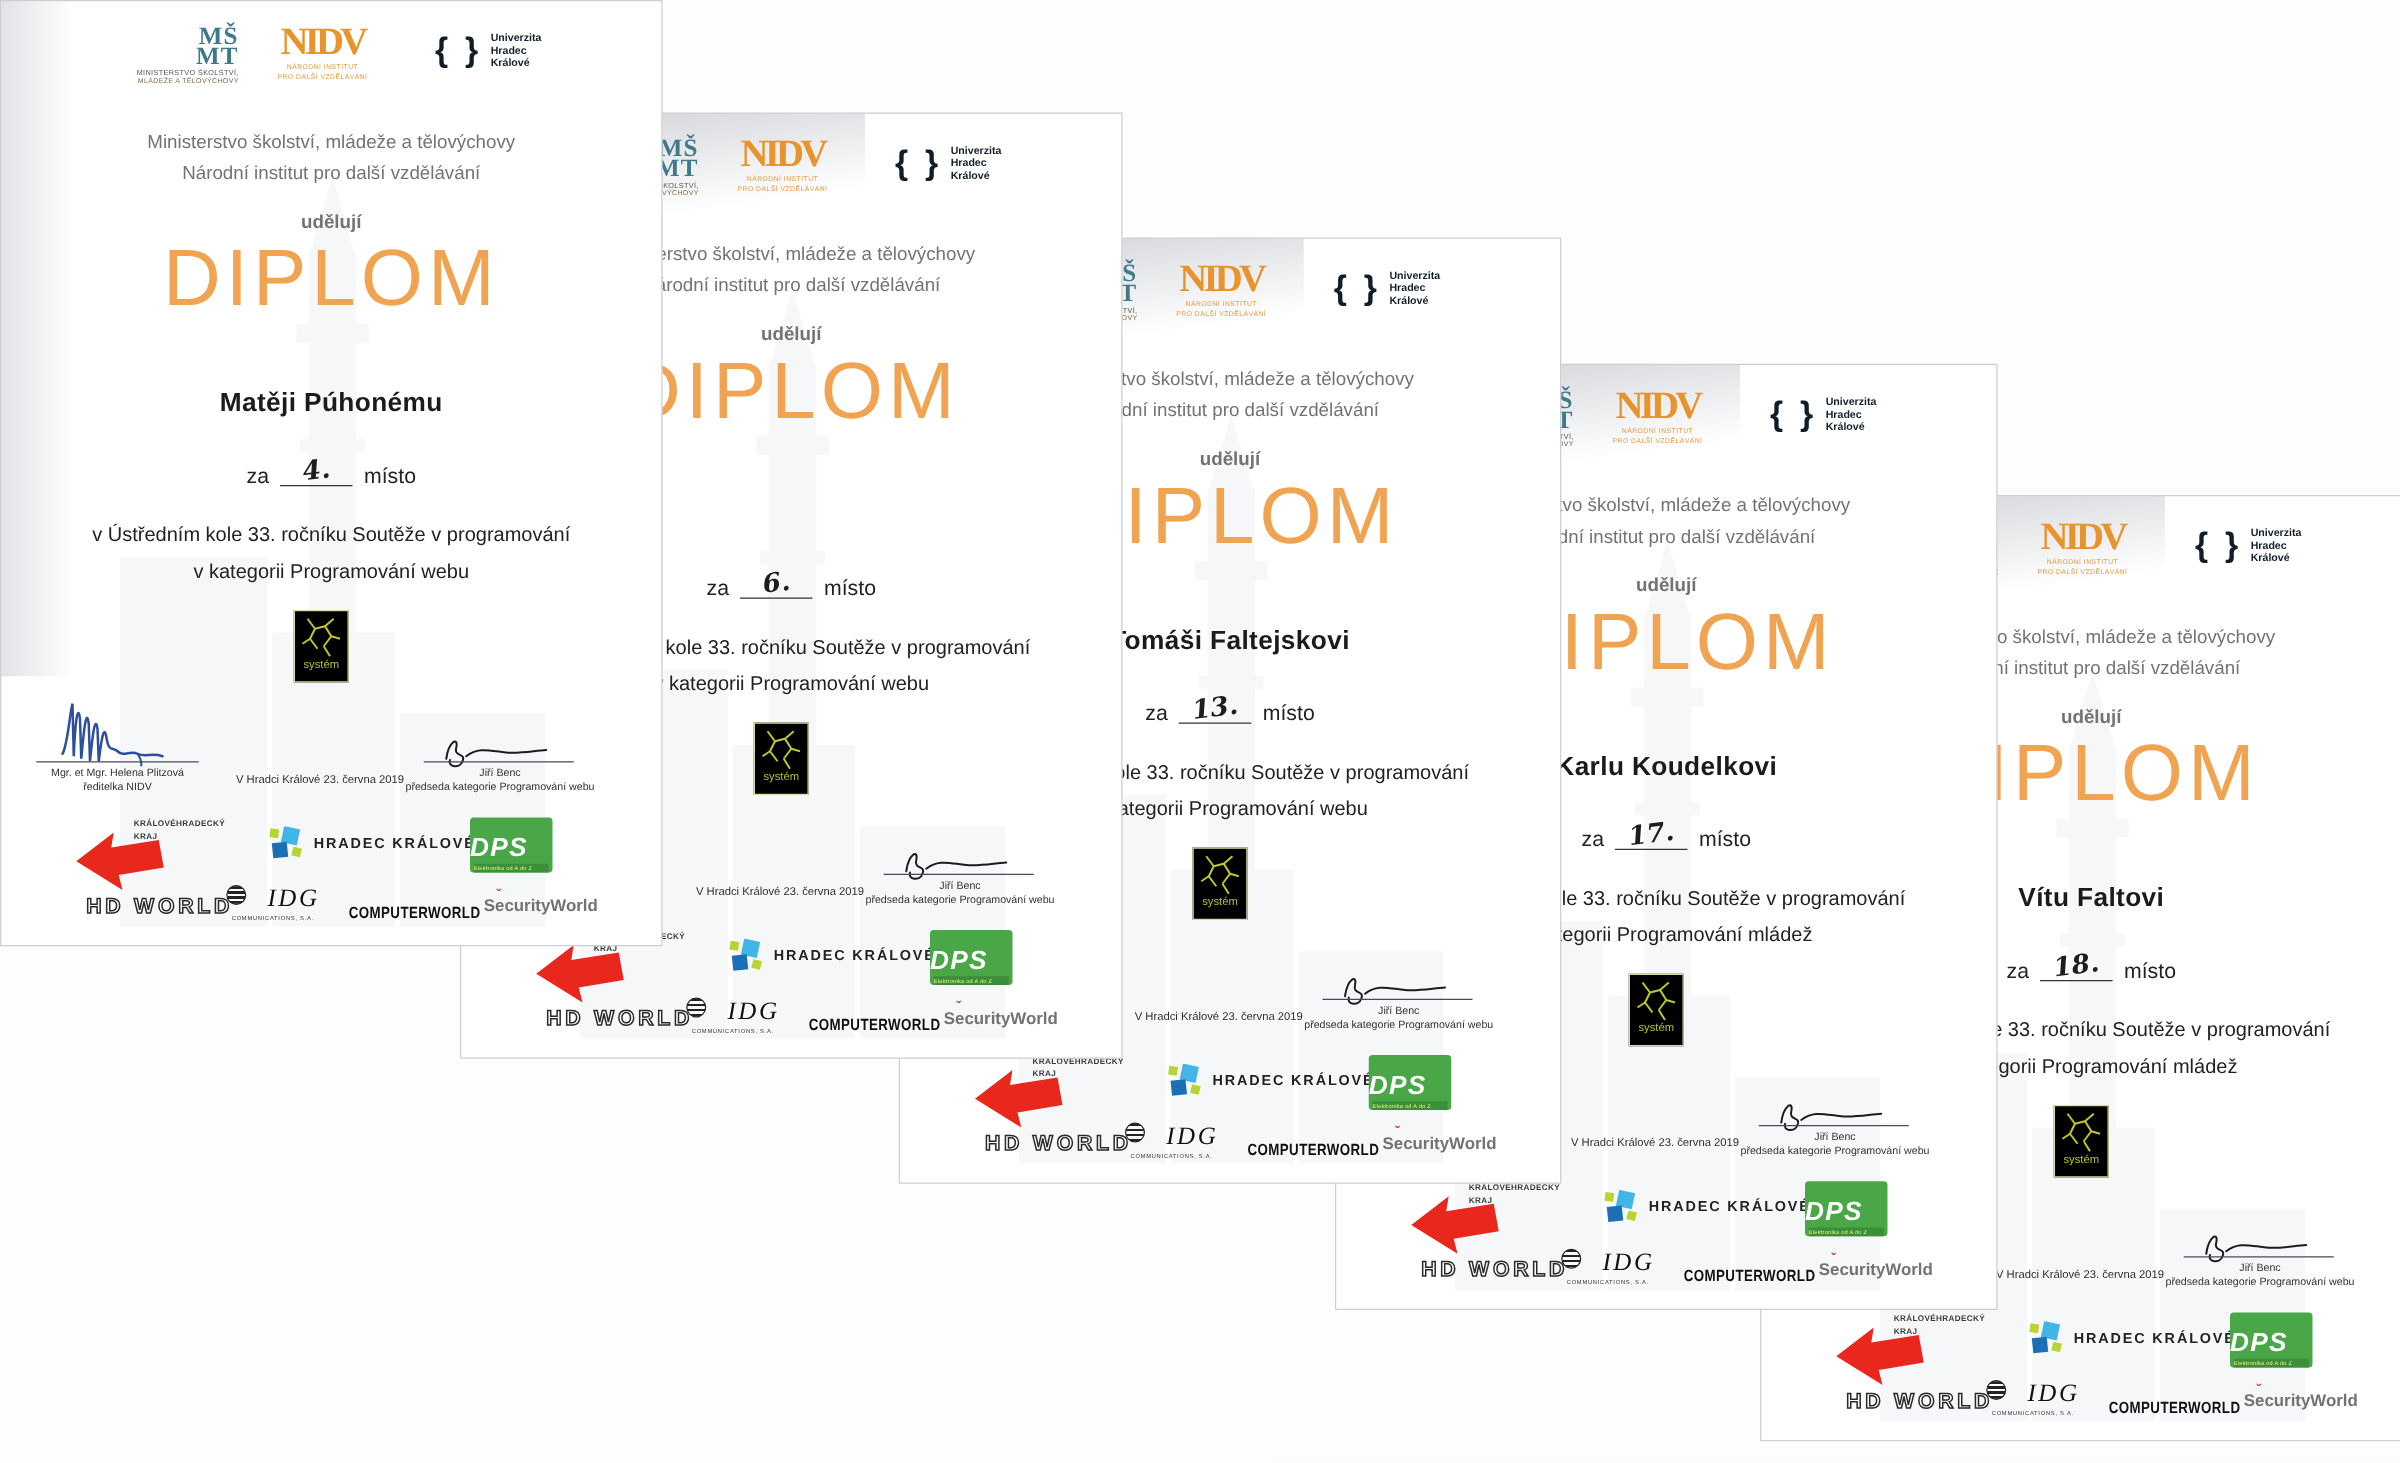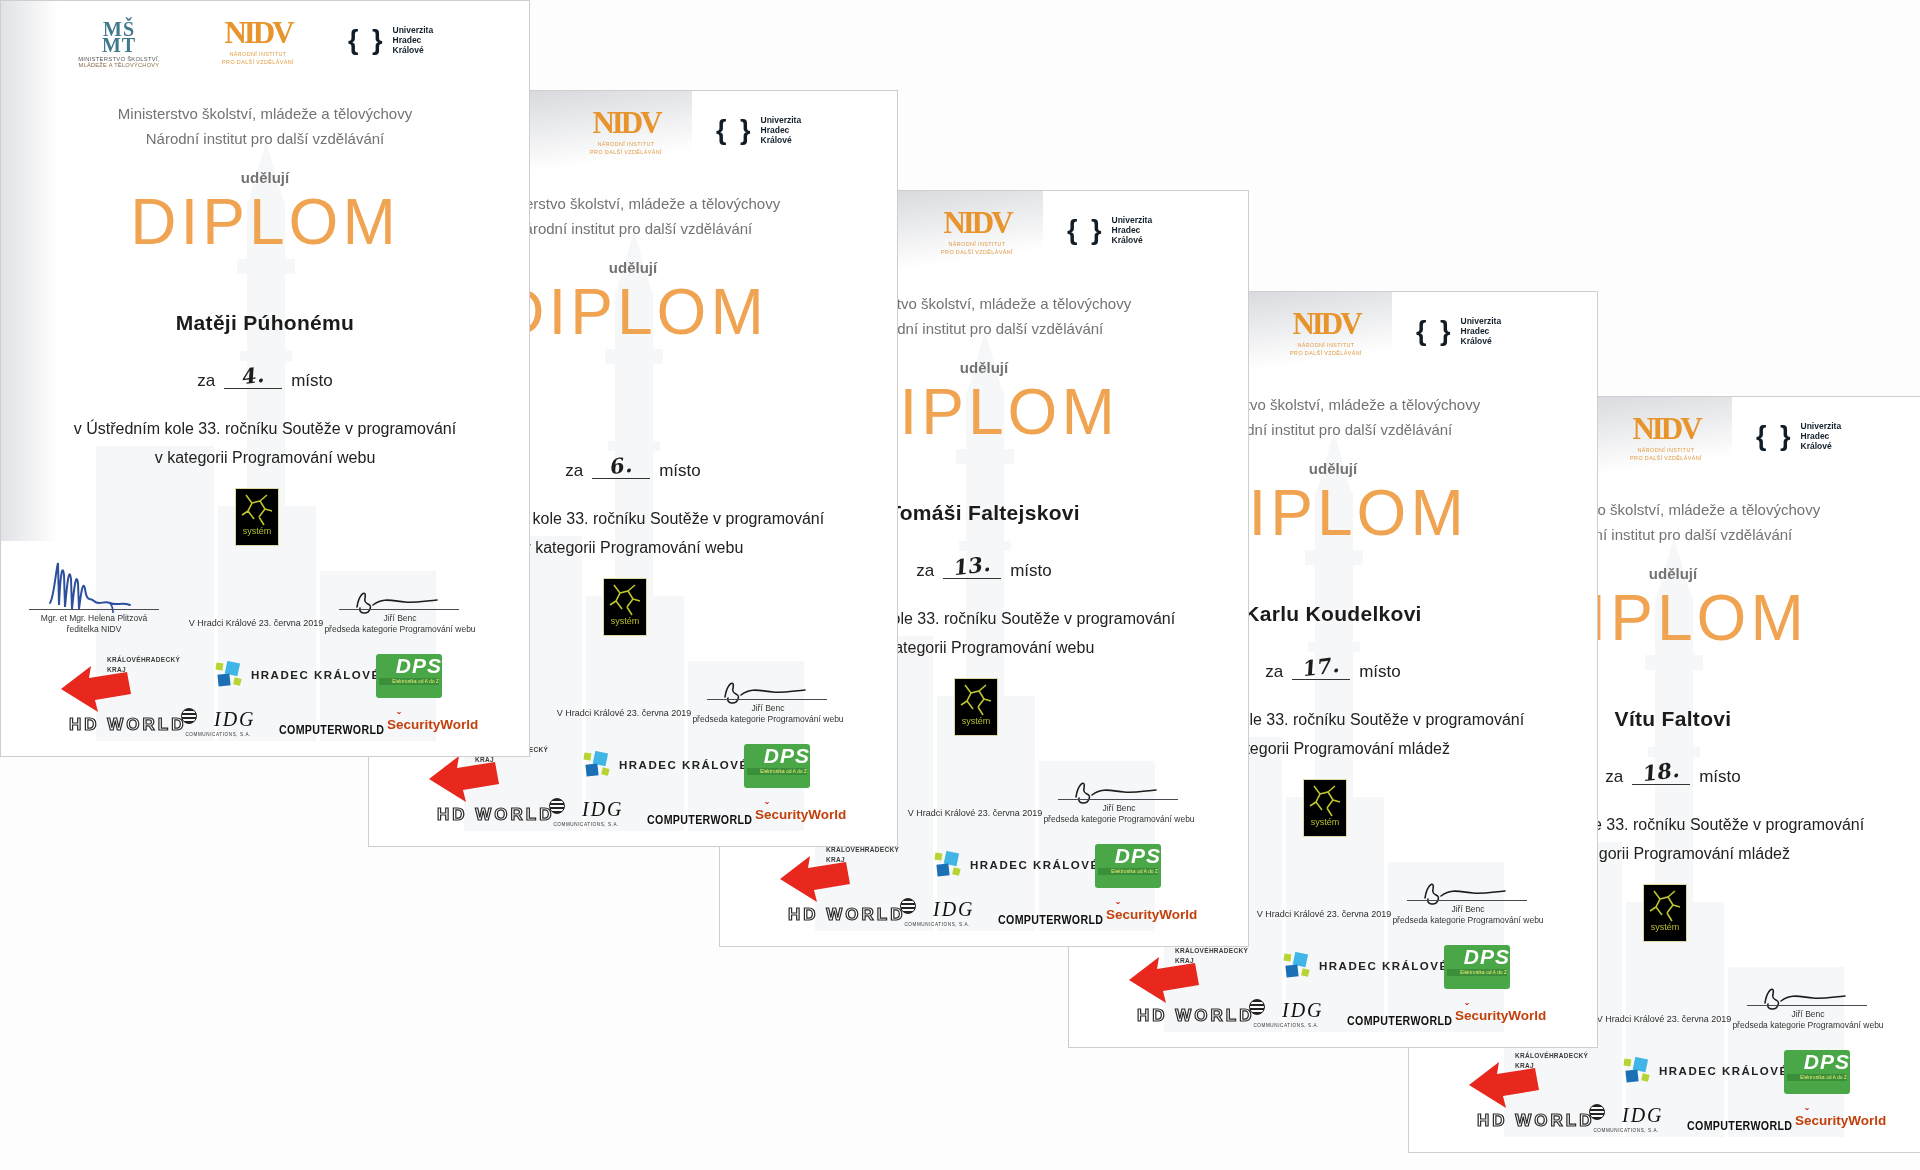--- a/index.html
+++ b/index.html
@@ -14,21 +14,21 @@
   .p4{left:1408px;top:396px;z-index:10;}
   .shade{position:absolute;left:148px;top:0;width:175px;height:92px;
          background:linear-gradient(172deg,rgba(122,128,140,.30),rgba(122,128,140,0) 72%);}
   .wm{position:absolute;left:95px;top:140px;opacity:.07;}
   .p0 .left-smudge{position:absolute;left:0;top:0;width:58px;height:540px;
          background:linear-gradient(90deg,rgba(138,144,158,.26),rgba(138,144,158,0));}
   .left-smudge{display:none;}
   .p0 .left-smudge{display:block;}
 
   
-  .msmt{position:absolute;left:66px;top:20px;width:104px;text-align:center;}
+  .msmt{position:absolute;left:86px;top:20px;width:104px;text-align:right;}
   .msmt-mono{font-family:"Liberation Serif",serif;color:#41798c;font-size:20px;line-height:.8;
              letter-spacing:1px;font-weight:700;}
   .msmt-sub1{font-size:5.8px;color:#555;margin-top:3px;letter-spacing:.3px;}
   .msmt-sub2{font-size:5.6px;color:#8a6a45;letter-spacing:.3px;}
   .nidv{position:absolute;left:203px;top:16px;width:108px;text-align:center;}
   .nidv-acronym{font-family:"Liberation Serif",serif;font-weight:700;font-size:31px;color:#e8942c;
                 letter-spacing:-3px;line-height:1;}
   .nidv-sub{font-size:5.4px;color:#e29b43;letter-spacing:.4px;margin-top:2px;line-height:1.5;}
   .uhk{position:absolute;left:347px;top:24px;display:flex;gap:7px;align-items:center;}
   .uhk-braces{font-size:27px;font-weight:700;color:#101c26;letter-spacing:3px;line-height:1;}
@@ -67,35 +67,35 @@
   .rname{position:absolute;left:320px;top:612px;width:158px;text-align:center;font-size:8.5px;color:#333;}
   .rrole{position:absolute;left:308px;top:623px;width:182px;text-align:center;font-size:8.5px;color:#333;}
 
   .kraj{position:absolute;left:58px;top:650px;width:130px;height:62px;}
   .kraj svg{position:absolute;left:0;top:10px;}
   .kraj-caption{position:absolute;left:48px;top:4px;font-size:6.5px;font-weight:700;color:#3a3a3a;
                 letter-spacing:.3px;line-height:1.5;}
   .hk{position:absolute;left:213px;top:660px;display:flex;align-items:center;gap:7px;}
   .hk-label{font-size:11.5px;font-weight:700;color:#222;letter-spacing:1.5px;}
   .dps{position:absolute;left:375px;top:653px;width:66px;height:44px;background:#4aa747;border-radius:3px;
-       text-align:right;box-sizing:border-box;padding-top:1px;}
+       text-align:left;box-sizing:border-box;padding-top:14px;}
   .dps-label{font-size:21px;font-weight:700;color:#fff;font-style:italic;line-height:1;letter-spacing:1px;}
   .dps-sub{font-size:4.5px;color:#f3ef7a;background:#3c8f3a;margin:2px 3px 0;line-height:1.6;letter-spacing:.2px;}
 
   .hdworld{position:absolute;left:68px;top:714px;font-size:17px;font-weight:700;letter-spacing:3px;
            color:#fff;-webkit-text-stroke:1.2px #2a2a2a;}
   .idg{position:absolute;left:180px;top:707px;text-align:center;}
   .idg-top{display:flex;align-items:flex-start;gap:17px;font-style:italic;}
   .idg-globe{width:14px;height:14px;border-radius:50%;border:1px solid #222;
              background:repeating-linear-gradient(0deg,#222 0 2px,#fafafa 2px 4px);}
   .idg-label{font-family:"Liberation Serif",serif;font-size:20px;color:#111;letter-spacing:2px;}
   .idg-sub{font-size:4.6px;color:#333;letter-spacing:.6px;margin-top:1px;}
   .cw{position:absolute;left:278px;top:721px;font-size:13px;font-weight:700;color:#101010;
       transform:scaleX(.82);transform-origin:left;letter-spacing:.4px;}
-  .sw{position:absolute;left:386px;top:716px;font-size:13.5px;font-weight:700;color:#c2410c;}
+  .sw{position:absolute;left:386px;top:716px;font-size:13.5px;font-weight:700;color:#737373;}
   .sw-wrap{position:relative;display:inline-block;}
   .sw-wrap::after{content:"ˇ";position:absolute;left:10px;top:-7px;font-size:11px;color:#d22a20;}
 </style>
 </head>
 <body>
 
 <div id="canvas">
     <div class="page p0">
     <div class="left-smudge"></div>
     <svg class="wm" width="340" height="600" viewBox="0 0 340 600" fill="#8b94a5">

